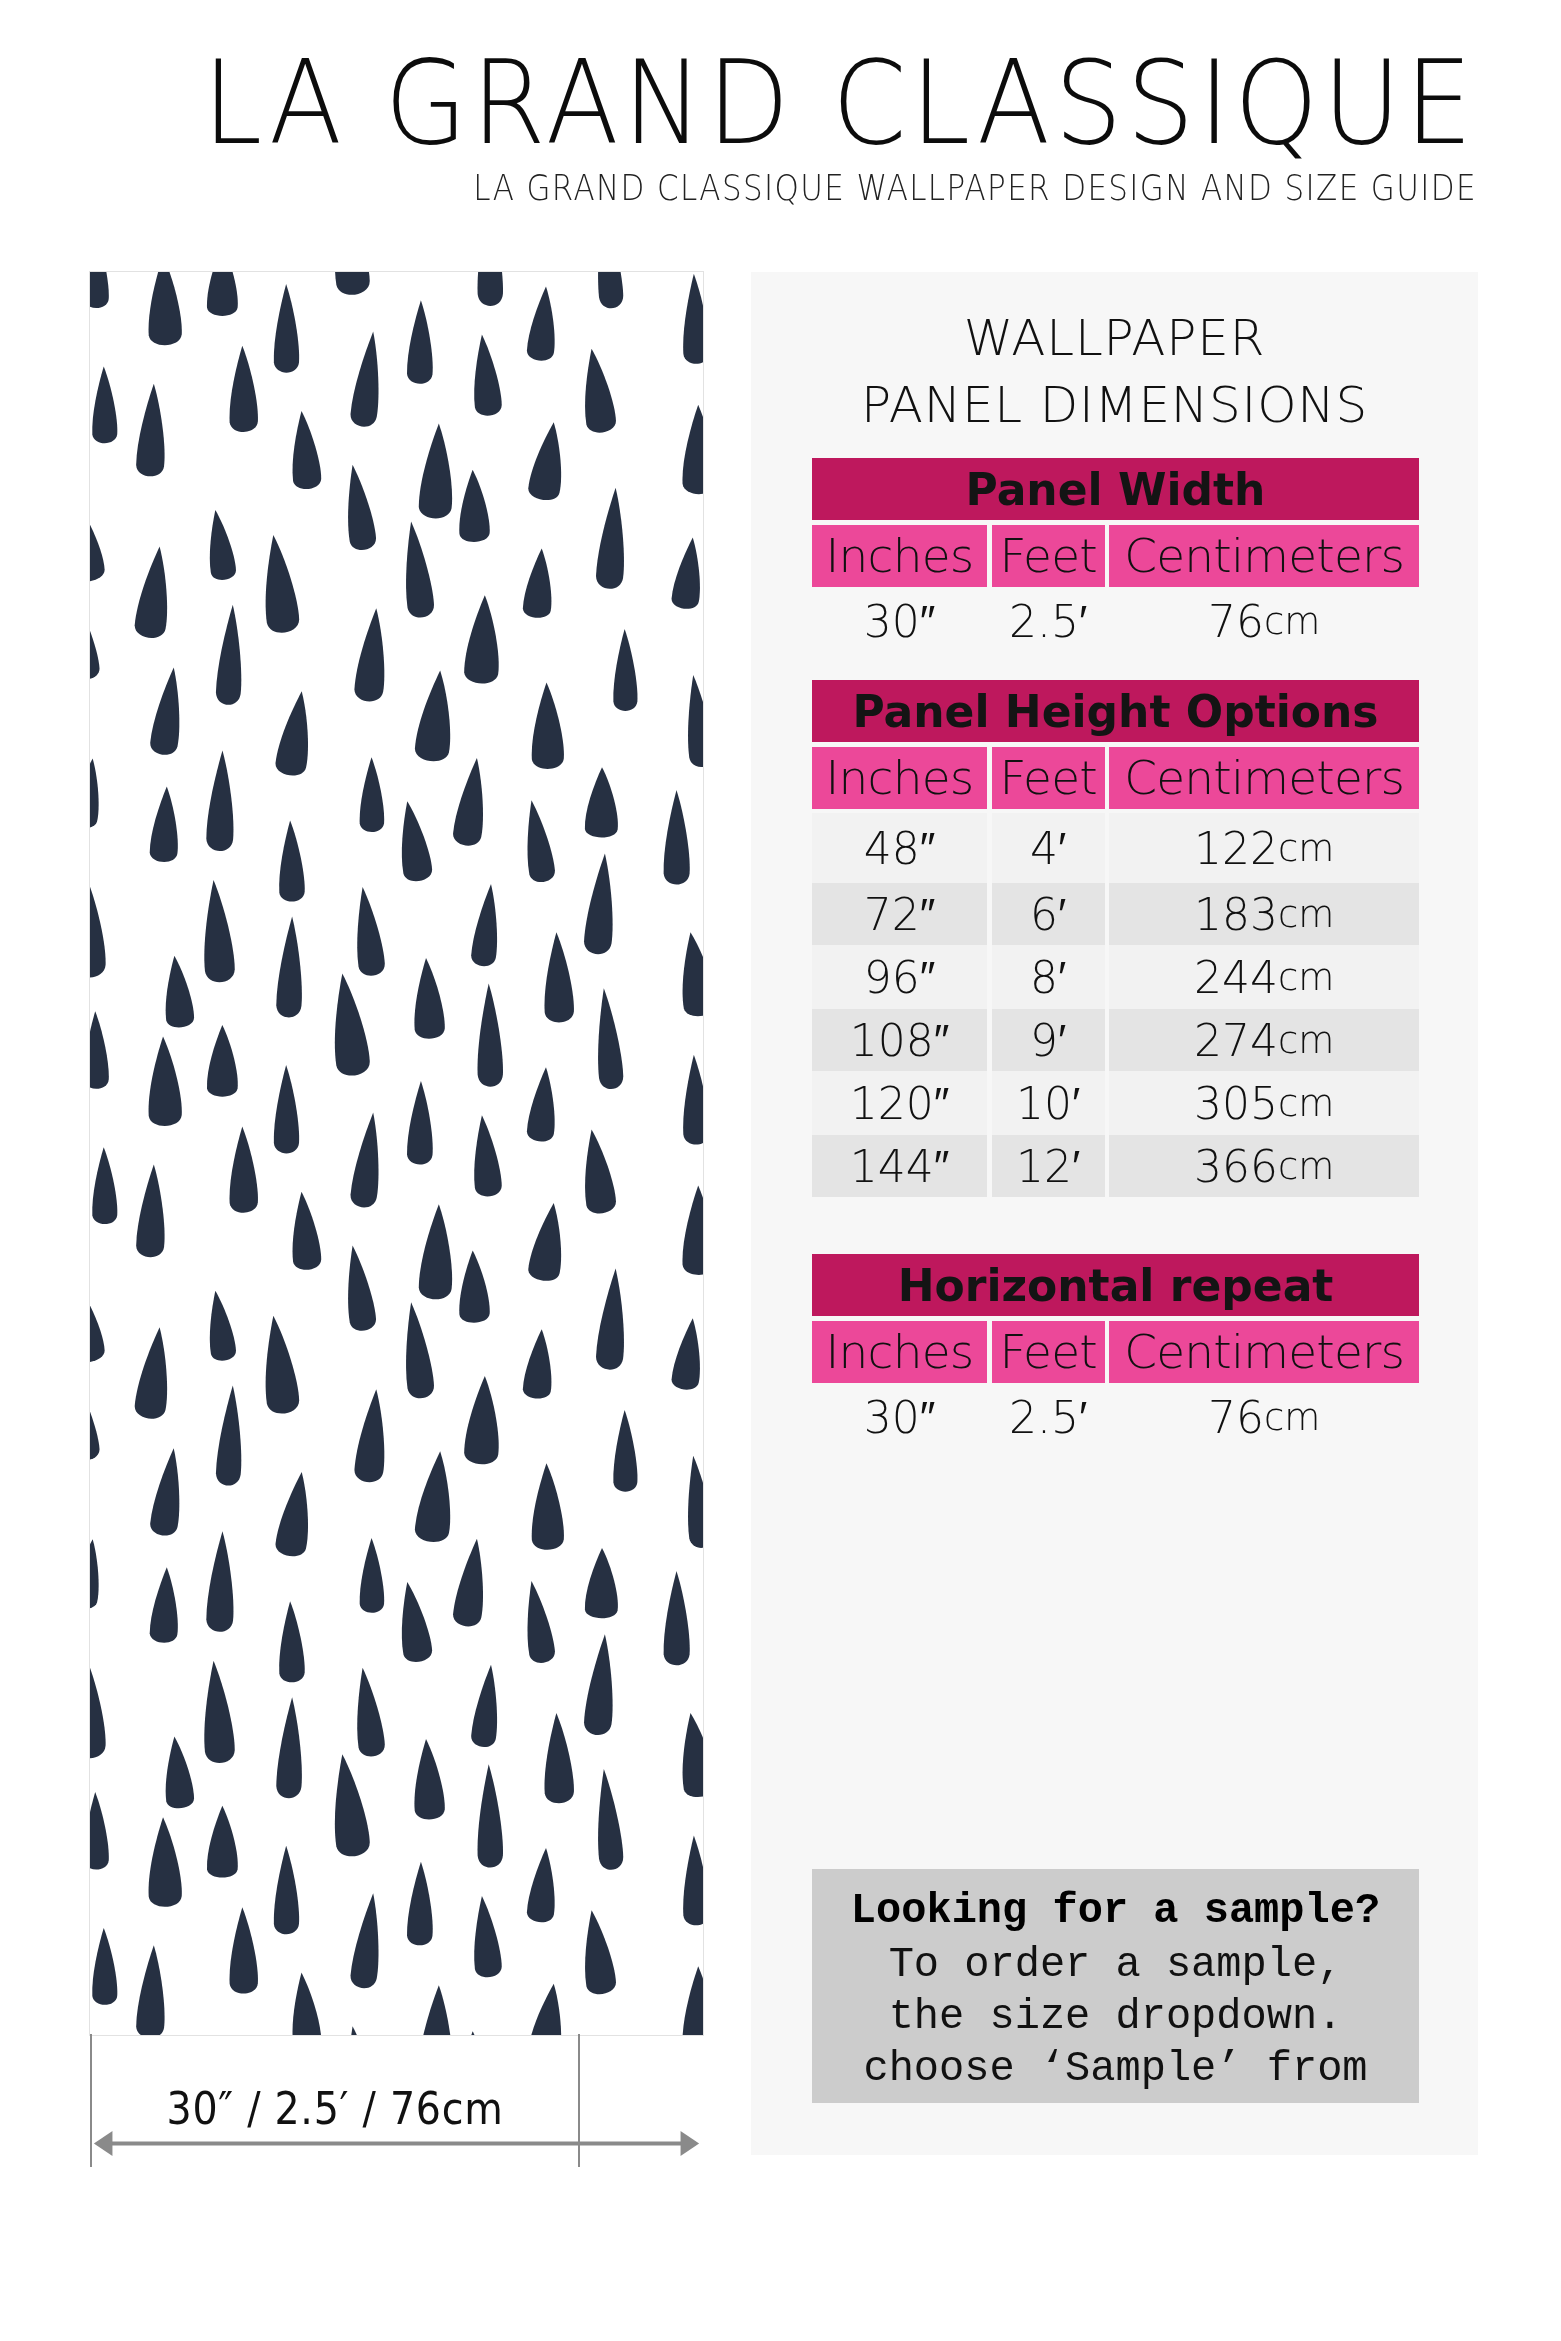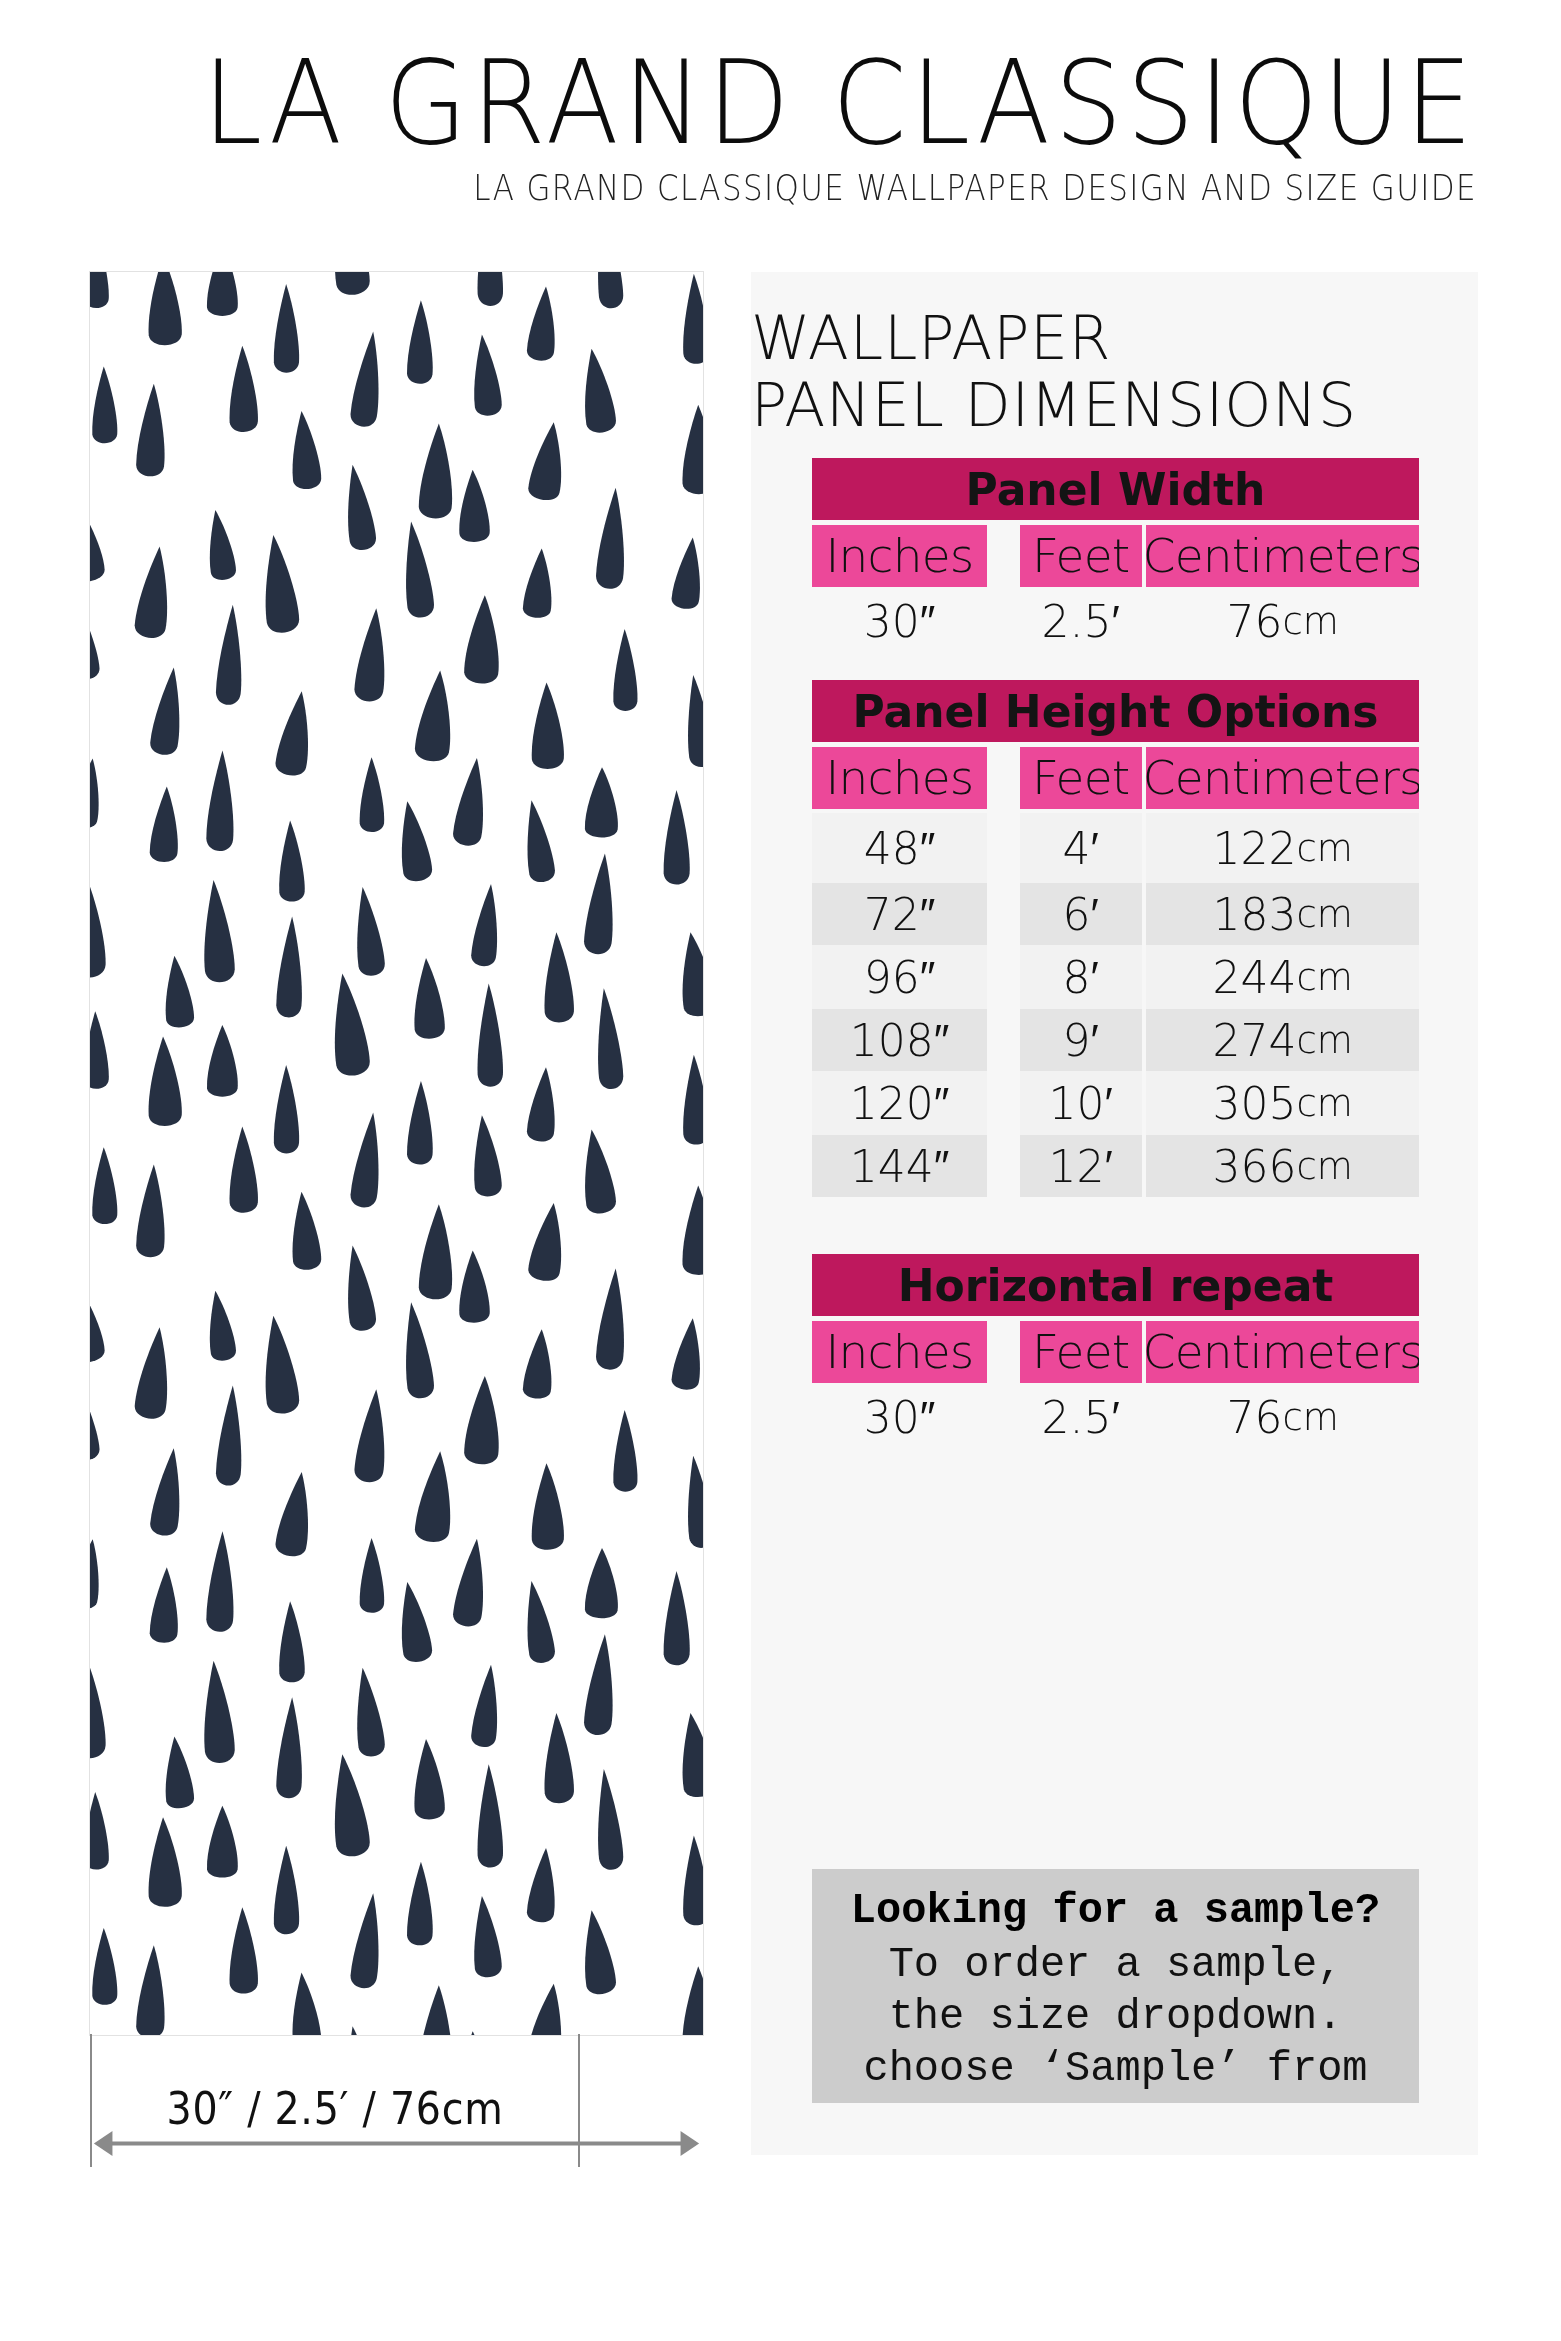--- a/index.html
+++ b/index.html
@@ -38,38 +38,38 @@
     font-family:"DejaVu Sans", sans-serif; font-size:45px; color:#111; letter-spacing:0.8px;
     transform:scaleX(0.88);
   }
   .dimension svg { position:absolute; left:0; top:94px; }
 
   .info-card {
     position:absolute; left:751px; top:272px; width:727px; height:1883px;
     background:#f7f7f7;
   }
   .card-heading {
-    position:absolute; left:0; right:0; top:33px; 
-    font-family:"DejaVu Sans", sans-serif; font-size:60px; line-height:67px;
+    position:absolute; left:0; right:0; top:33px; text-align:center;
+    font-family:"DejaVu Sans", sans-serif; font-size:50px; line-height:67px;
     color:#111; letter-spacing:0.8px; font-weight:300;
   }
   .card-heading span { display:block; }
   .tbl { position:absolute; left:61px; width:607px; }
   .tbl .title-bar {
     background:#be185d; height:62px; display:flex; align-items:center; justify-content:center;
     font-family:"DejaVu Sans", sans-serif; font-weight:bold; font-size:44px; color:#141414;
   }
   .tbl .hdr-row { display:flex; gap:4.7px; margin-top:4.7px; height:62px; }
   .tbl .hdr-row > div {
     background:#ec4899; display:flex; align-items:center; justify-content:center;
     font-family:"DejaVu Sans", sans-serif; font-size:47px; font-weight:300; color:#111;
     letter-spacing:-0.8px; overflow:hidden; white-space:nowrap;
   }
   .c1 { width:175px; flex:none; }
-  .c2 { width:122px; flex:none;margin-left:28px; }
+  .c2 { width:113px; flex:none; }
   .c3 { flex:1; }
   .tbl .val-row { display:flex; gap:4.7px; height:62px; }
   .tbl .val-row > div {
     display:flex; align-items:center; justify-content:center;
     font-family:"DejaVu Sans", sans-serif; font-size:44px; font-weight:300; color:#111;
     white-space:nowrap;
   }
   .tbl .val-row.plain > div { background:transparent; height:70px; }
   .tbl .val-row.light > div { background:#f2f2f2; }
   .tbl .val-row.dark > div { background:#e4e4e4; }

